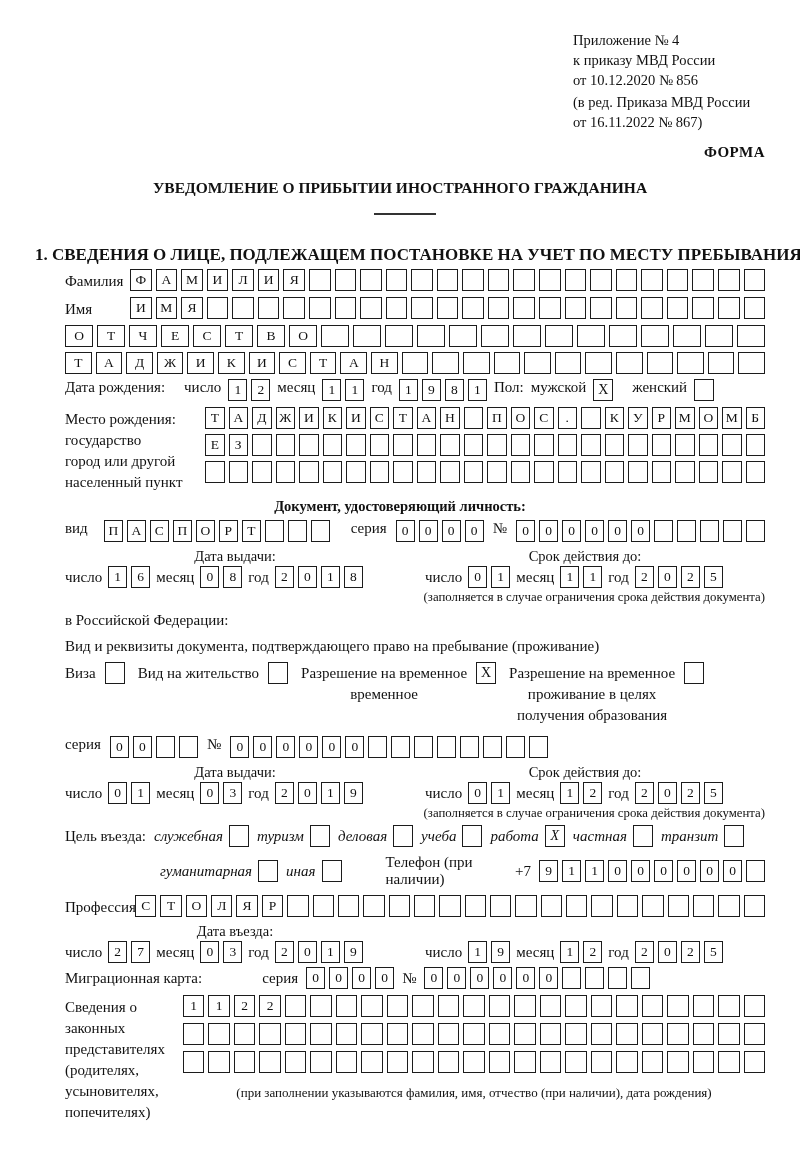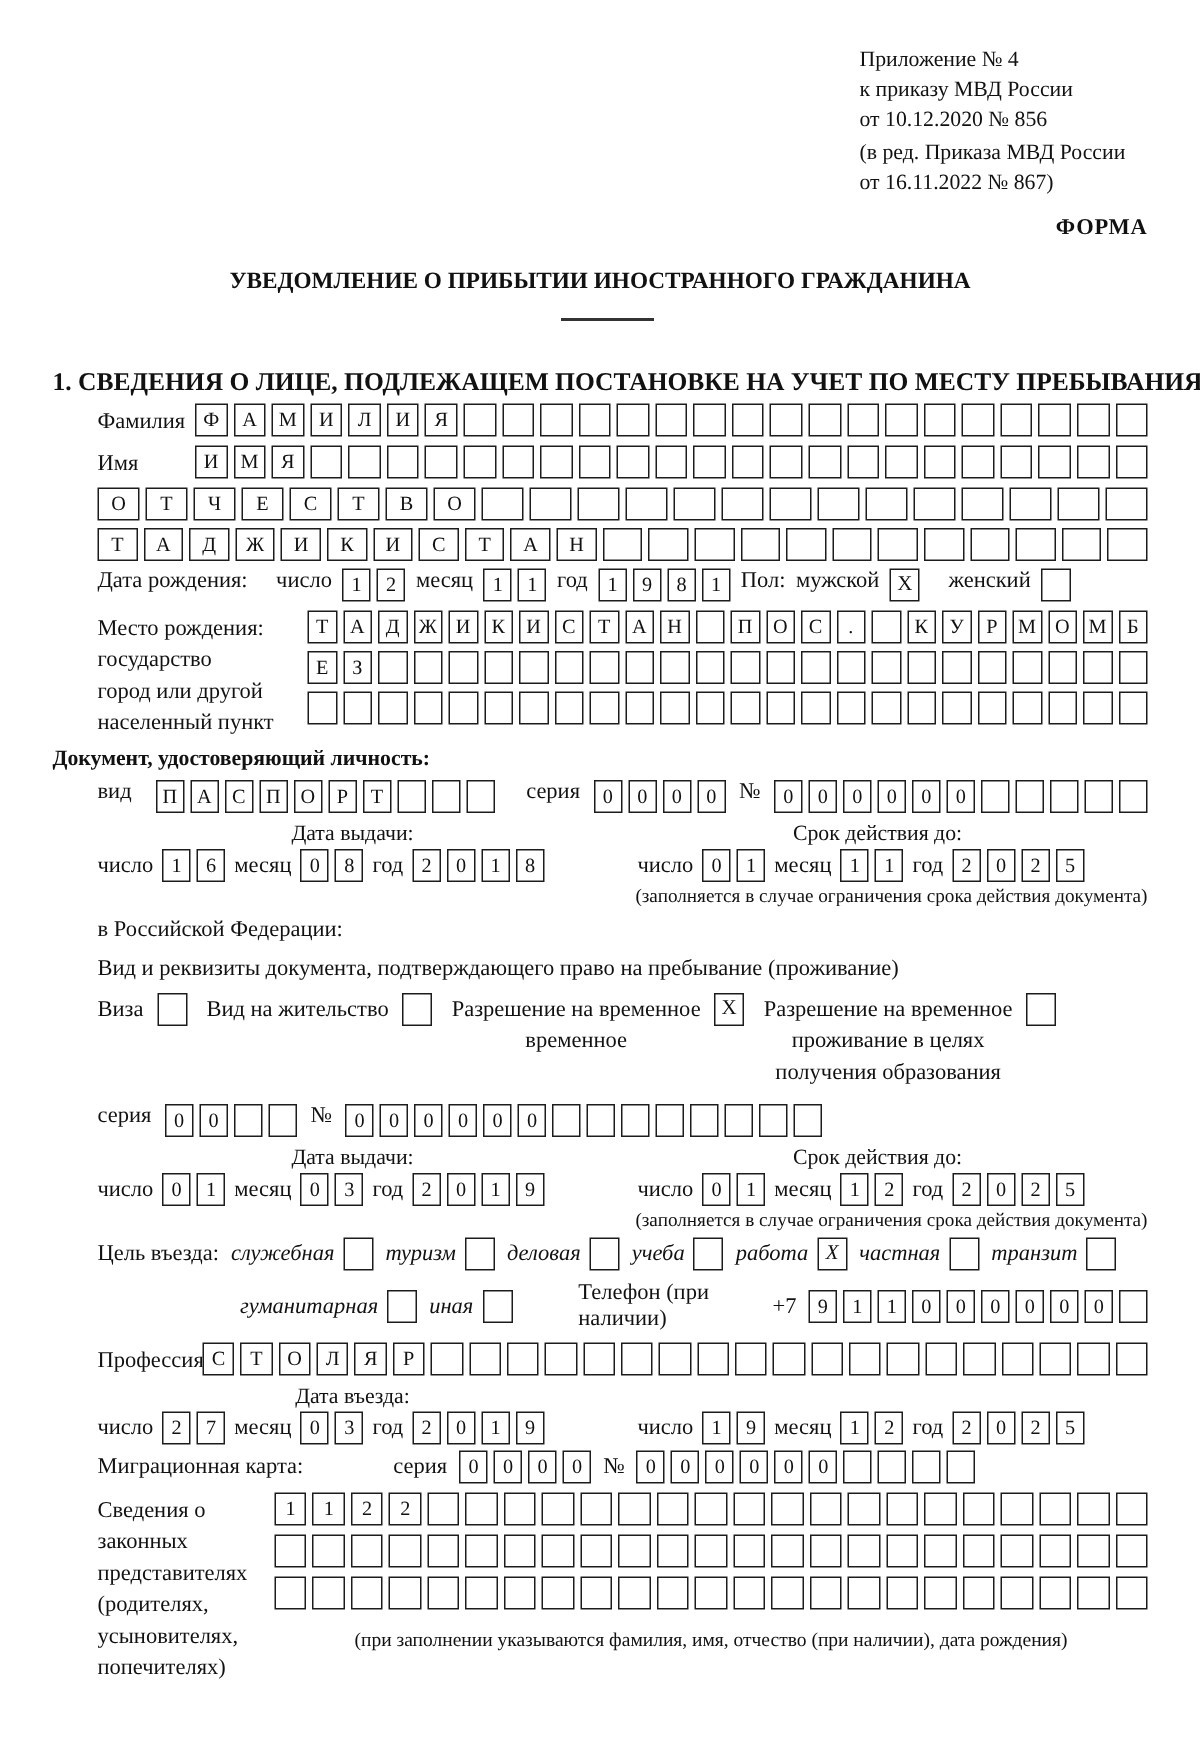--- a/index.html
+++ b/index.html
@@ -44,21 +44,21 @@
   .checkbox {
     flex: none; width: 20px; height: 22px;
     border: 1.5px solid #1c1c1c;
     display: inline-flex; align-items: center; justify-content: center;
     font-size: 14px;
   }
 
   
   .inline-row { display: flex; margin: 2px 0 6px 30px; gap: 7px; }
   .inline-row .gap-l { margin-left: 12px; }
-  .doc-heading { font-weight: bold; font-size: 14.5px; margin: 4px 0 5px 0; }
+  .doc-heading { text-align: center; font-weight: bold; font-size: 14.5px; margin: 4px 0 5px 0; }
 
   
   .dateheads { display: flex; margin: 2px 0 1px 30px; }
   .dateheads .dh { font-size: 14.5px; }
   .dh-left  { width: 340px; text-align: center; }
   .dh-right { flex: 1; text-align: center; }
   .daterow  { display: flex; margin: 0 0 2px 30px; }
   .dategroup { display: flex; align-items: center; gap: 6px; }
   .dg-left  { width: 360px; }
   .note { font-size: 12.8px; text-align: right; margin: 0 0 4px 0; }

